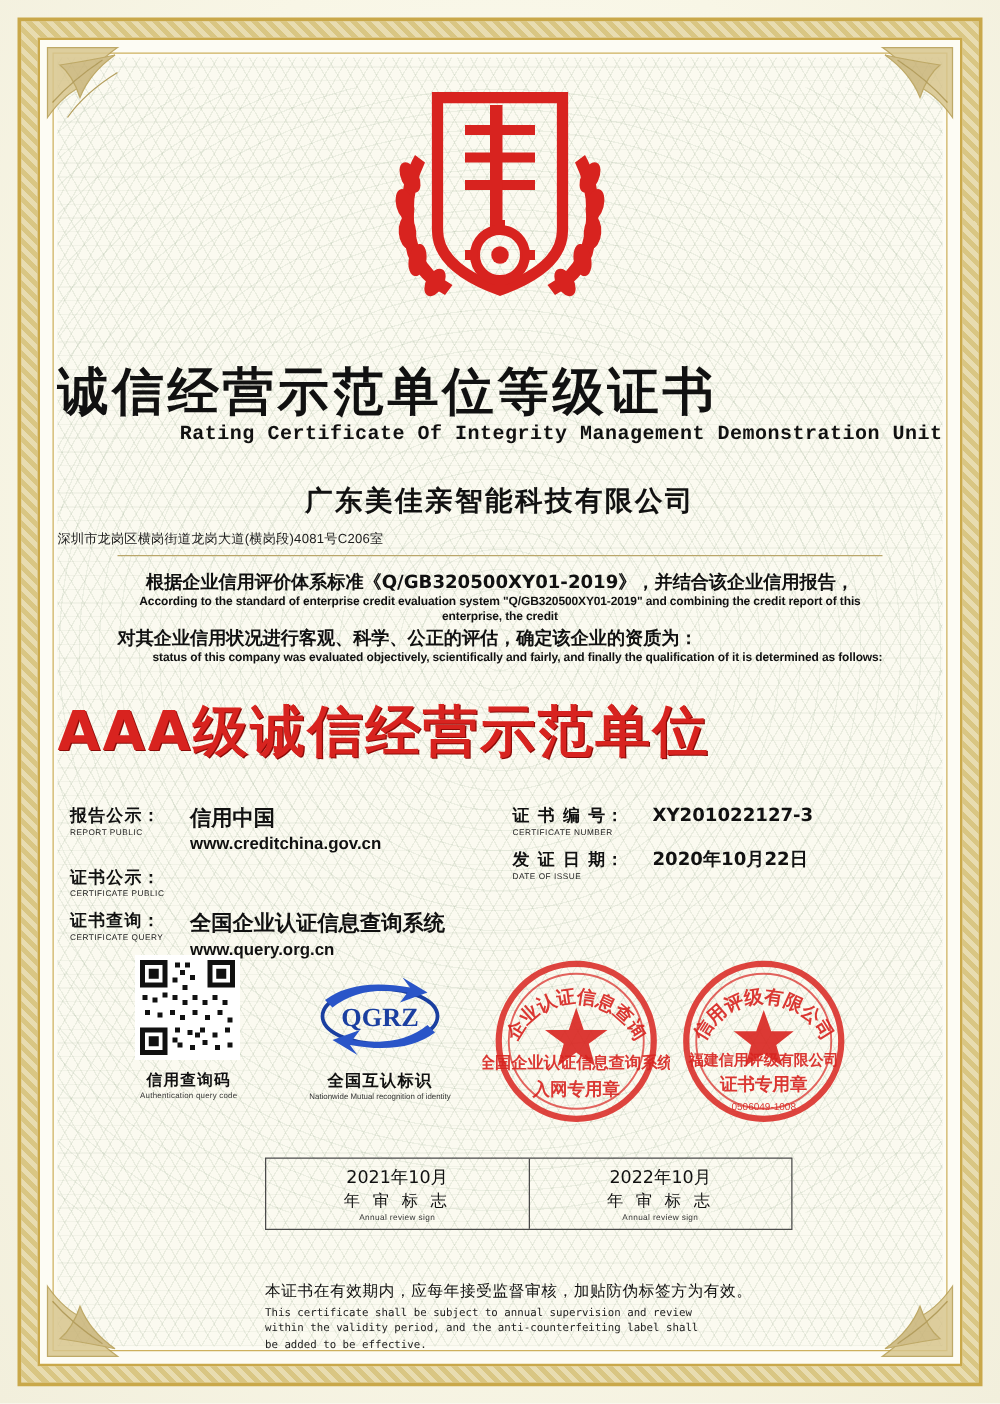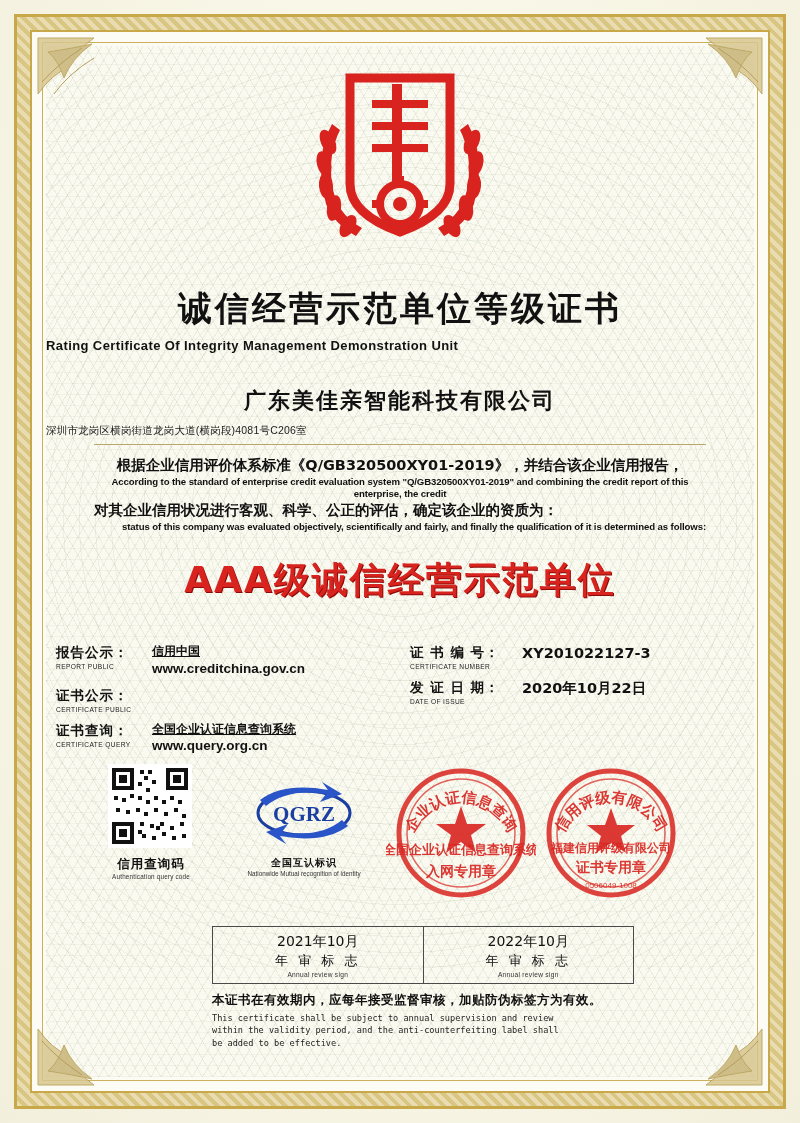--- a/index.html
+++ b/index.html
@@ -51,28 +51,28 @@
   .c-bl{left:34px;bottom:34px;transform:scaleY(-1);}
   .c-br{right:34px;bottom:34px;transform:scale(-1,-1);}
 
   .content{position:absolute;inset:46px;}
 
   
   .emblem-wrap{position:absolute;left:0;right:0;top:18px;display:flex;justify-content:center;}
 
   
   .title-cn{
-    position:absolute;left:0;right:0;top:240px;text-align:center;
+    position:absolute;left:0;right:0;top:240px;text-align:left;
     font-family:"DejaVu Sans","Liberation Sans",sans-serif;
-    font-size:34px;font-weight:bold;color:#111;letter-spacing:3px;
+    font-size:41px;font-weight:bold;color:#111;letter-spacing:3px;
   }
   .title-en{
-    position:absolute;left:0;right:0;top:292px;text-align:left;
-    font-family:Liberation Sans, sans-serif;
-    font-size:13px;font-weight:bold;color:#111;letter-spacing:.4px;
+    position:absolute;left:0;right:0;top:292px;text-align:right;
+    font-family:Liberation Mono, monospace;
+    font-size:16px;font-weight:bold;color:#111;letter-spacing:.4px;
   }
   .company{
     position:absolute;left:0;right:0;top:340px;text-align:center;
     font-family:"DejaVu Sans","Liberation Sans",sans-serif;
     font-size:22px;font-weight:bold;color:#111;letter-spacing:2px;
   }
   .address{
     position:absolute;left:0;right:0;top:378px;text-align:left;
     font-size:10.5px;color:#1b1b1b;letter-spacing:.2px;
   }
@@ -83,70 +83,70 @@
   .para{position:absolute;left:48px;right:48px;color:#111;}
   .p-cn{font-family:"DejaVu Sans","Liberation Sans",sans-serif;font-size:14.5px;font-weight:bold;}
   .p-en{font-size:9.6px;font-weight:bold;letter-spacing:-.1px;line-height:1.25;}
 
   .r1{top:410px;text-align:center;}
   .r1en{top:430px;text-align:center;}
   .r2{top:455px;text-align:left;}
   .r2en{top:475px;text-align:right;}
 
   .grade-cn{
-    position:absolute;left:0;right:0;top:510px;text-align:center;
+    position:absolute;left:0;right:0;top:510px;
     font-family:"DejaVu Sans","Liberation Sans",sans-serif;
-    font-size:36px;font-weight:bold;color:#d8231f;letter-spacing:2px;
+    font-size:44px;font-weight:bold;color:#d8231f;letter-spacing:2px;
     text-shadow:1px 1px 0 #8c0b08;
   }
   .grade-en{
     position:absolute;left:0;right:0;top:560px;text-align:center;
     font-family:"Liberation Serif",serif;
     font-size:19px;font-weight:bold;color:#d8231f;letter-spacing:1.2px;
   }
 
   
   .info{position:absolute;left:10px;right:10px;top:598px;display:flex;}
   .info-col{flex:1;}
   .info-col.right{padding-left:20px;}
   .info-row{display:flex;align-items:flex-start;margin-bottom:9px;}
   .lbl{width:96px;flex:none;}
   .lbl .cn{font-family:"DejaVu Sans","Liberation Sans",sans-serif;font-size:13.5px;font-weight:bold;color:#111;letter-spacing:1px;}
   .lbl .en{font-size:6.6px;color:#222;letter-spacing:.4px;margin-top:1px;}
   .val{font-size:13px;color:#111;line-height:1.32;font-weight:bold;}
-  .val .cn{font-family:"DejaVu Sans","Liberation Sans",sans-serif;font-size:12px;font-weight:bold;text-decoration:underline;}
+  .val .cn{font-family:"DejaVu Sans","Liberation Sans",sans-serif;font-size:17px;font-weight:bold;}
   .val .url{font-family:"Liberation Sans",sans-serif;font-size:13.5px;font-weight:bold;}
   .lbl.wide{width:112px;}
   .val.big{font-size:14.5px;font-family:"DejaVu Sans","Liberation Sans",sans-serif;}
 
   
   .badges{position:absolute;left:10px;right:10px;top:718px;height:150px;}
   .qr{position:absolute;left:52px;top:0;width:84px;height:84px;background:#fff;}
   .qr-cap{position:absolute;left:30px;top:92px;width:130px;text-align:center;}
   .qr-cap .cn{font-family:"DejaVu Sans","Liberation Sans",sans-serif;font-size:12.5px;font-weight:bold;color:#111;letter-spacing:1px;}
   .qr-cap .en{font-size:6.3px;color:#333;letter-spacing:.2px;}
   .qgrz{position:absolute;left:188px;top:12px;width:120px;height:74px;}
   .qgrz-cap{position:absolute;left:168px;top:92px;width:160px;text-align:center;}
-  .qgrz-cap .cn{font-family:"DejaVu Sans","Liberation Sans",sans-serif;font-size:10px;font-weight:bold;color:#111;letter-spacing:1px;}
+  .qgrz-cap .cn{font-family:"DejaVu Sans","Liberation Sans",sans-serif;font-size:13px;font-weight:bold;color:#111;letter-spacing:1px;}
   .qgrz-cap .en{font-size:6.3px;color:#333;}
   .seal{position:absolute;top:-6px;}
   .seal.s1{left:330px;}
   .seal.s2{left:480px;}
 
   
   .review{position:absolute;left:166px;top:880px;width:420px;height:56px;border:1px solid #4a4a4a;display:flex;}
   .review-cell{flex:1;display:flex;flex-direction:column;align-items:center;justify-content:center;}
   .review-cell + .review-cell{border-left:1px solid #4a4a4a;}
   .review-cell .d{font-family:"DejaVu Sans","Liberation Sans",sans-serif;font-size:14px;color:#111;}
   .review-cell .t{font-family:"DejaVu Sans","Liberation Sans",sans-serif;font-size:13px;color:#111;letter-spacing:3px;margin-top:1px;}
   .review-cell .e{font-size:6.6px;color:#333;letter-spacing:.3px;margin-top:1px;}
 
   
   .footer{position:absolute;left:166px;right:20px;top:946px;}
-  .footer .fcn{font-family:"DejaVu Sans","Liberation Sans",sans-serif;font-size:12.5px;color:#111;font-weight:bold;letter-spacing:.5px;}
+  .footer .fcn{font-family:"DejaVu Sans","Liberation Sans",sans-serif;font-size:12.5px;color:#111;font-weight:normal;letter-spacing:.5px;margin-top:33px;}
   .footer .fen{font-family:"DejaVu Sans Mono","Liberation Mono",monospace;font-size:8.6px;color:#222;line-height:1.45;margin-top:3px;}
 </style>
 </head>
 <body>
 
 <div class="page">
   <div class="border-outer"></div>
   <div class="border-inner-white"></div>
   <div class="border-thin"></div>
   <div class="guilloche"></div>

